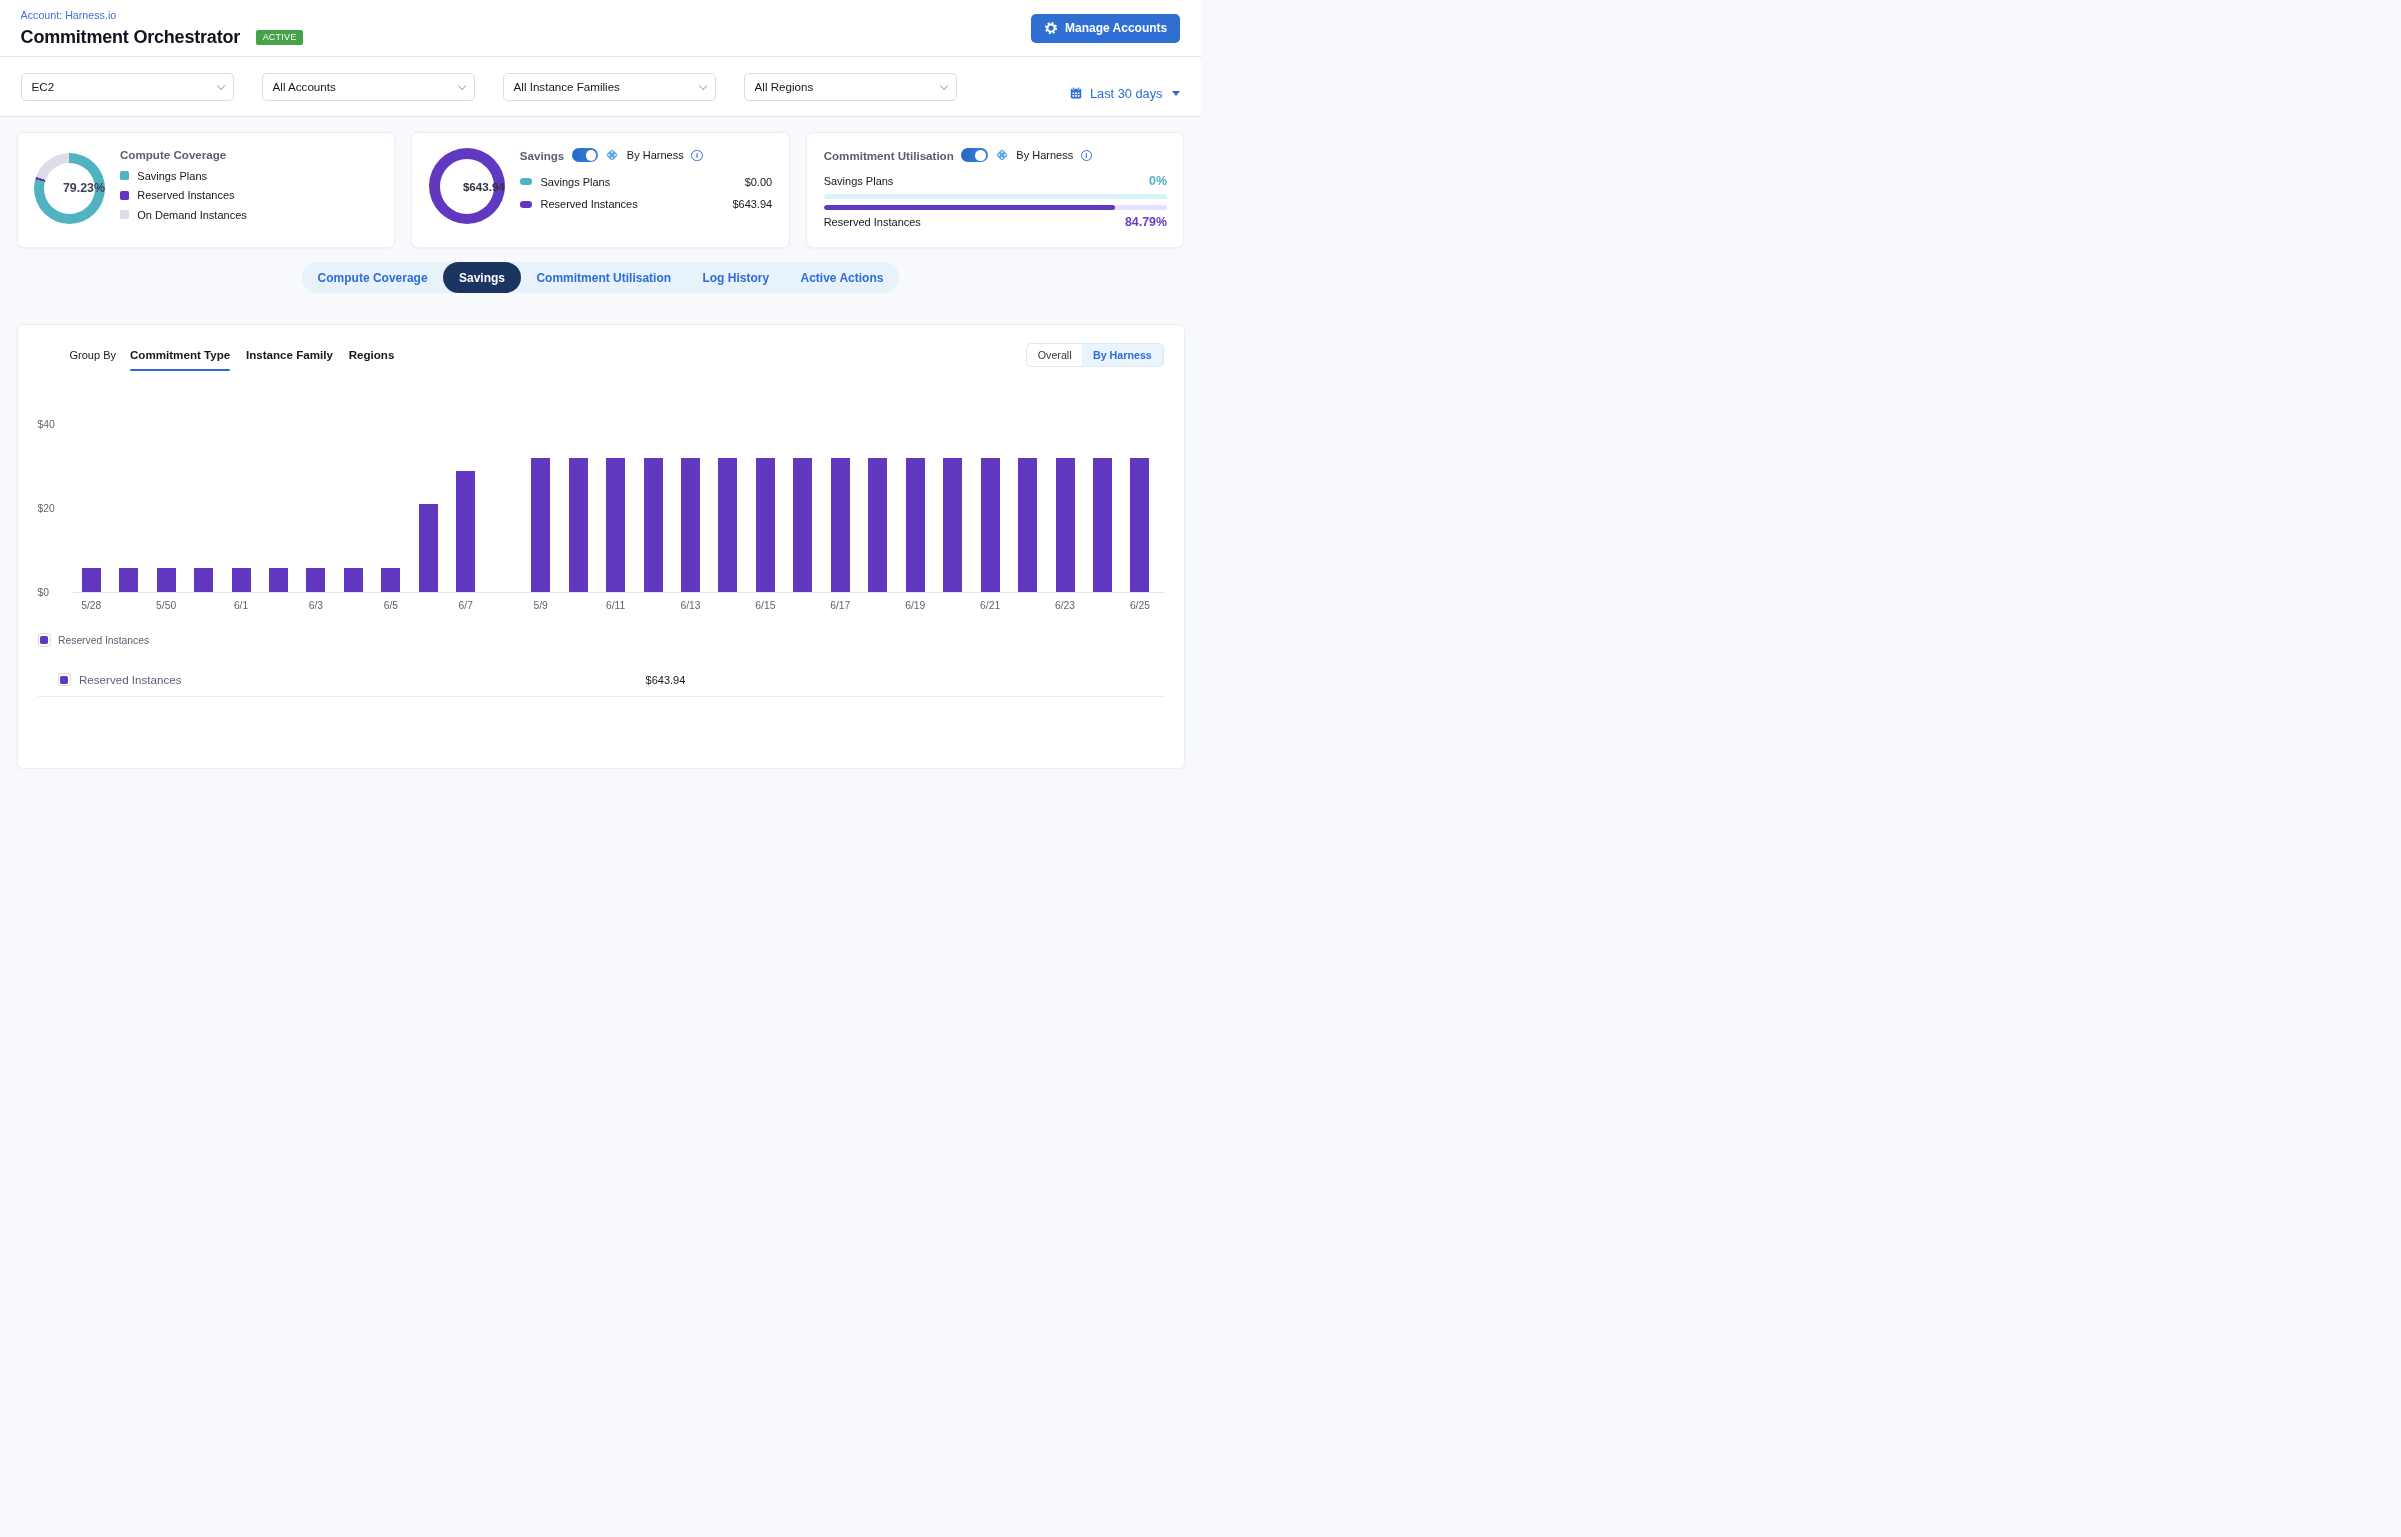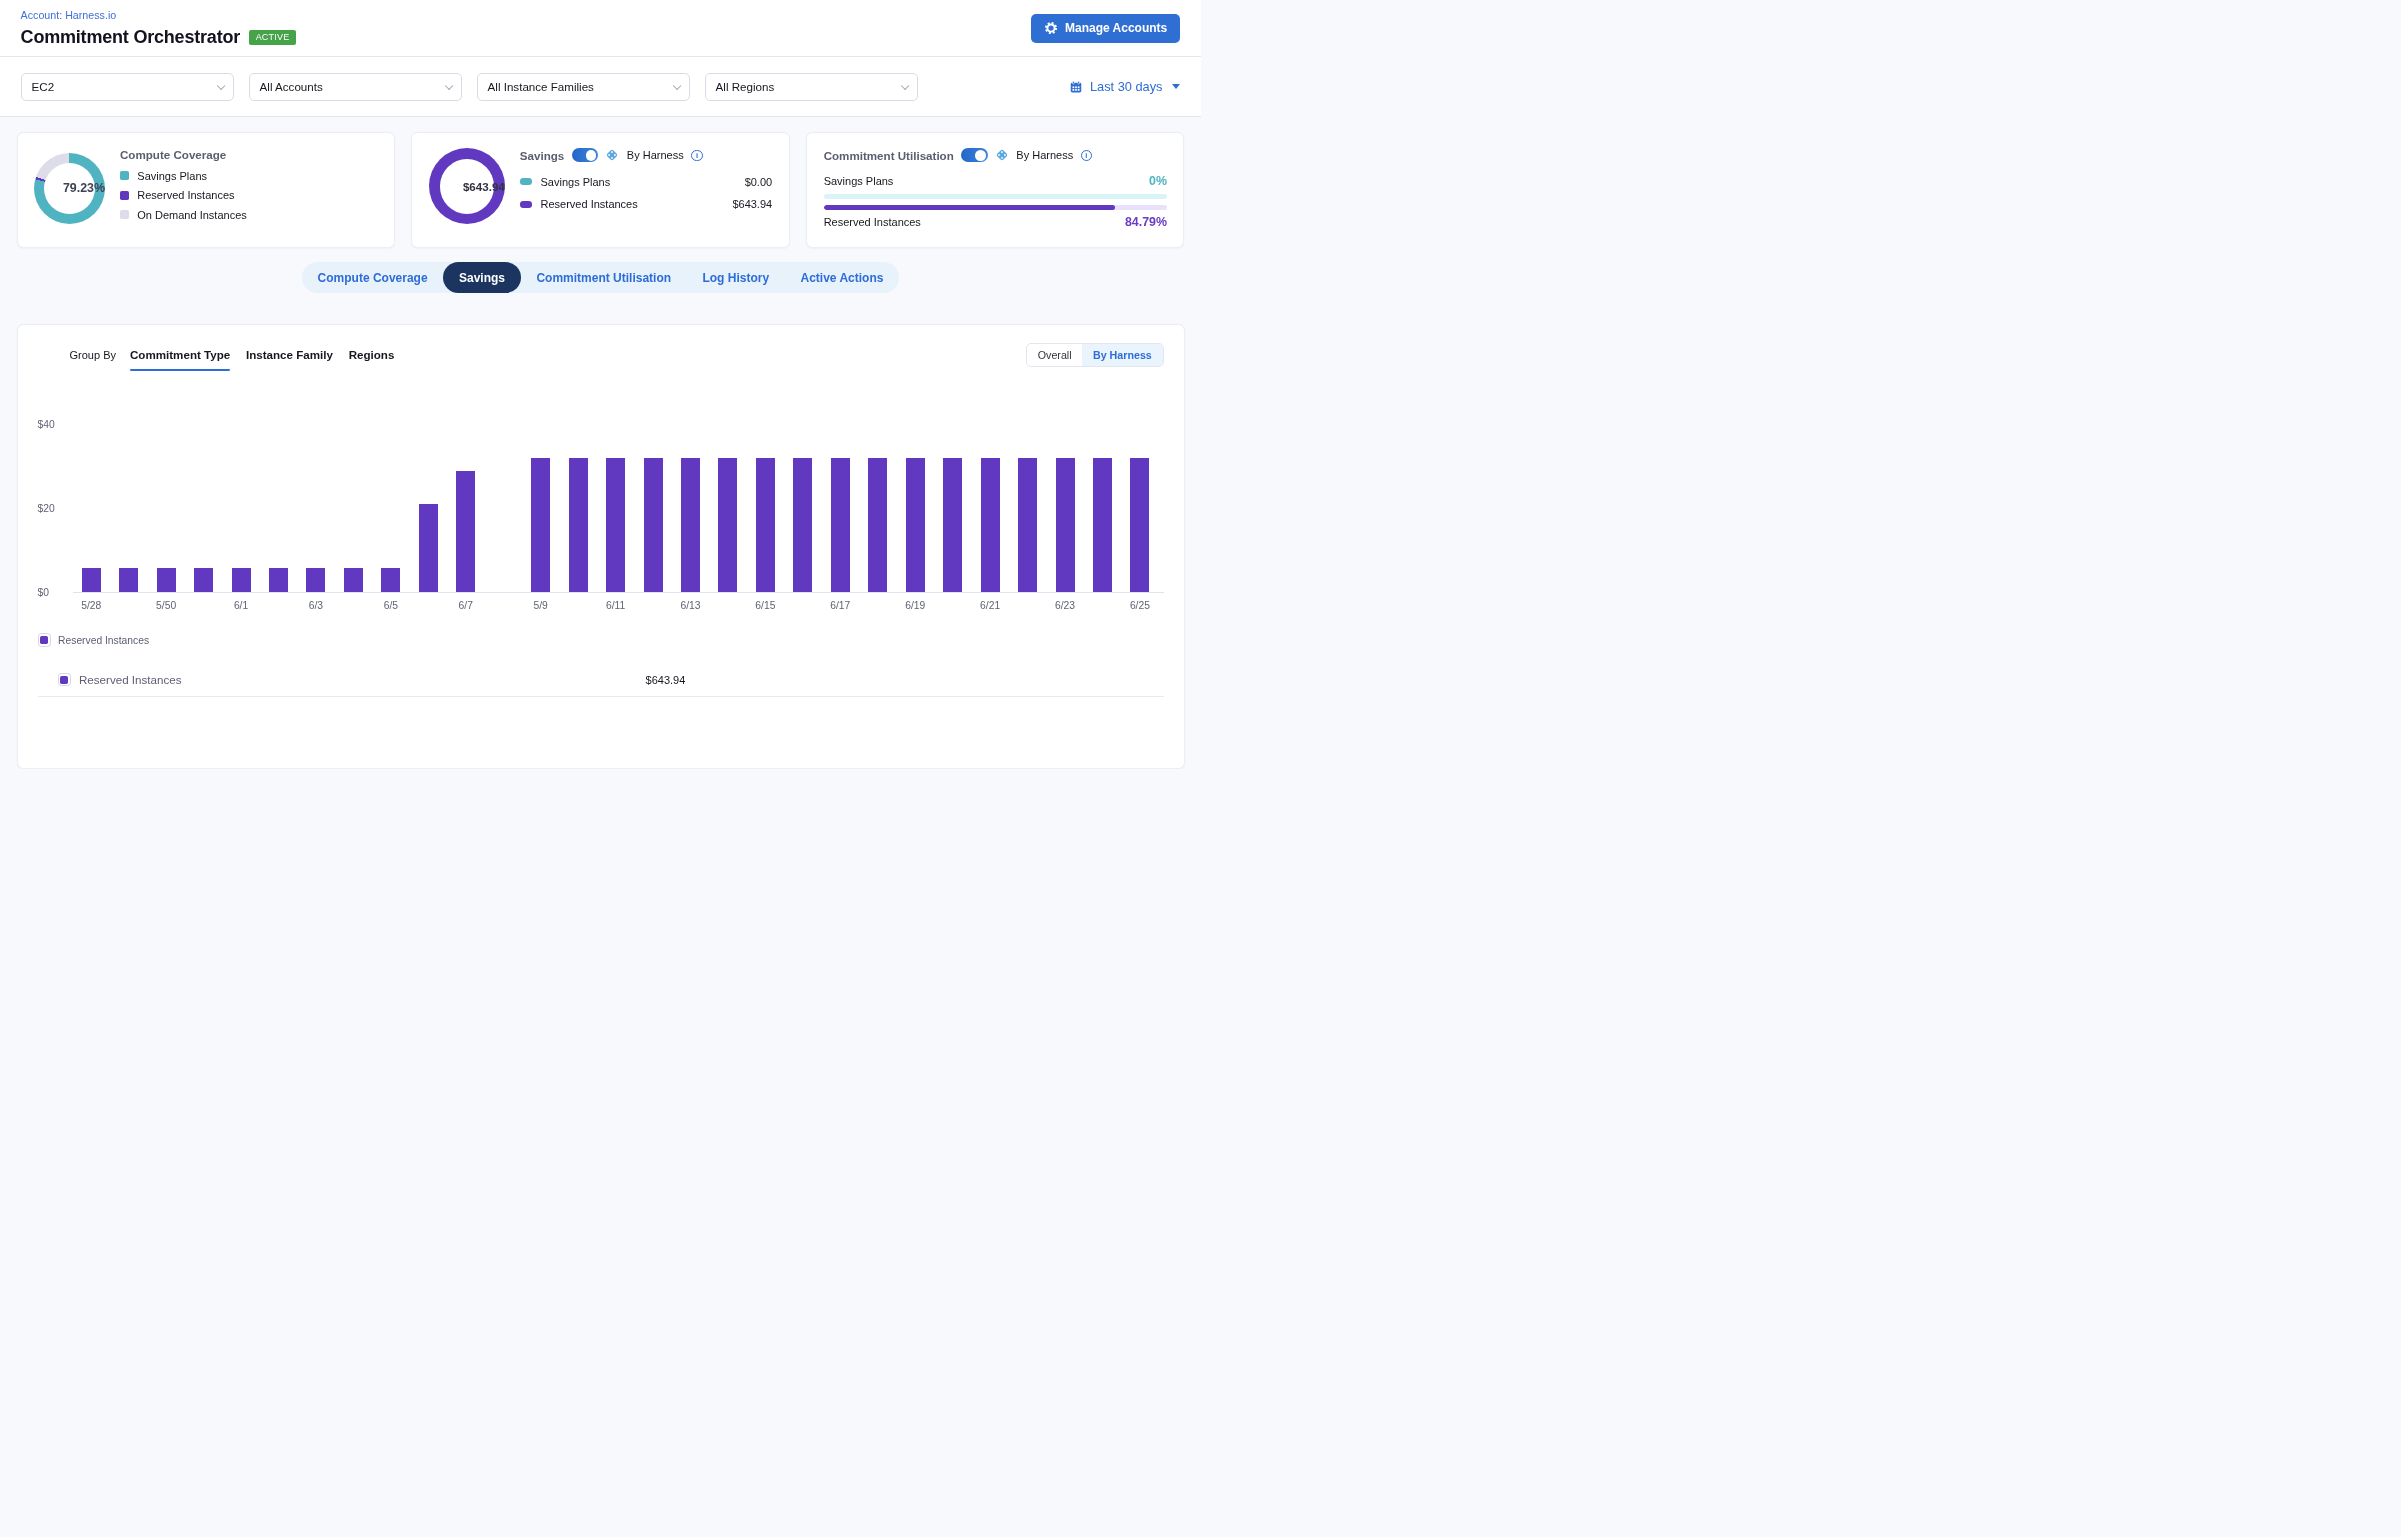--- a/index.html
+++ b/index.html
@@ -3,27 +3,27 @@
 <meta charset="utf-8">
 <style>
   * { margin:0; padding:0; box-sizing:border-box; }
   html,body { width:1201px; }
   body { font-family:"Liberation Sans", sans-serif; background:#f8f9fd; color:#17171f; }
   .page { width:1201px; height:769px; overflow:hidden; display:flex; flex-direction:column; }
 
   
   header { background:#fff; padding:9px 20.6px 8.3px; border-bottom:0.8px solid #e3e6ef; display:flex; justify-content:space-between; align-items:center; flex:0 0 auto; }
   .acct-link { font-size:10.7px; color:#3f6fd8; text-decoration:none; display:block; margin-bottom:5.8px; cursor:pointer; }
-  .title-row { display:flex; align-items:center; gap:9px; }
+  .title-row { display:flex; align-items:center; gap:16px; }
   h1 { font-size:18px; font-weight:bold; color:#121220; letter-spacing:-0.2px; }
   .badge { background:#46a34a; color:#fff; font-size:9px; font-weight:normal; padding:2.5px 6.6px; border-radius:2px; letter-spacing:0.2px; }
   .btn-primary { display:flex; align-items:center; gap:6.6px; background:#2f6fd4; color:#fff; border:none; border-radius:5px; height:29px; padding:0 13.2px; font-size:12px; font-weight:bold; font-family:inherit; cursor:pointer; }
 
   
-  .filter-bar { background:#fff; border-bottom:0.8px solid #e3e6ef; padding:15.7px 20.6px; display:flex; gap:15px; align-items:center; flex:0 0 auto; }
+  .filter-bar { background:#fff; border-bottom:0.8px solid #e3e6ef; padding:15.7px 20.6px; display:flex; gap:28px; align-items:flex-end; flex:0 0 auto; }
   .select { width:213px; height:28px; border:0.8px solid #d9dce8; border-radius:5px; background:#fff; display:flex; align-items:center; justify-content:space-between; padding:0 10px; font-size:11.6px; color:#17171f; cursor:pointer; }
   .chev { width:5.8px; height:5.8px; border-right:1.3px solid #9aa0b4; border-bottom:1.3px solid #9aa0b4; transform:rotate(45deg) translateY(-1.7px); }
   .date-range { margin-left:auto; display:flex; align-items:center; gap:6.6px; color:#2e6cd6; font-size:12.8px; cursor:pointer; }
   .caret-down { width:0; height:0; border-left:4.1px solid transparent; border-right:4.1px solid transparent; border-top:5px solid #2e6cd6; margin-left:3.3px; }
 
   
   .body-wrap { padding:15px 16.5px 0; flex:1 1 auto; display:flex; flex-direction:column; }
   .cards { display:flex; gap:16.5px; }
   .card { background:#fff; border:0.8px solid #eceef5; border-radius:6.6px; box-shadow:0 0.8px 1.7px rgba(20,20,40,.04); height:116px; padding:15px 16.5px; }
   .card-spend { flex:0 0 230px; }

